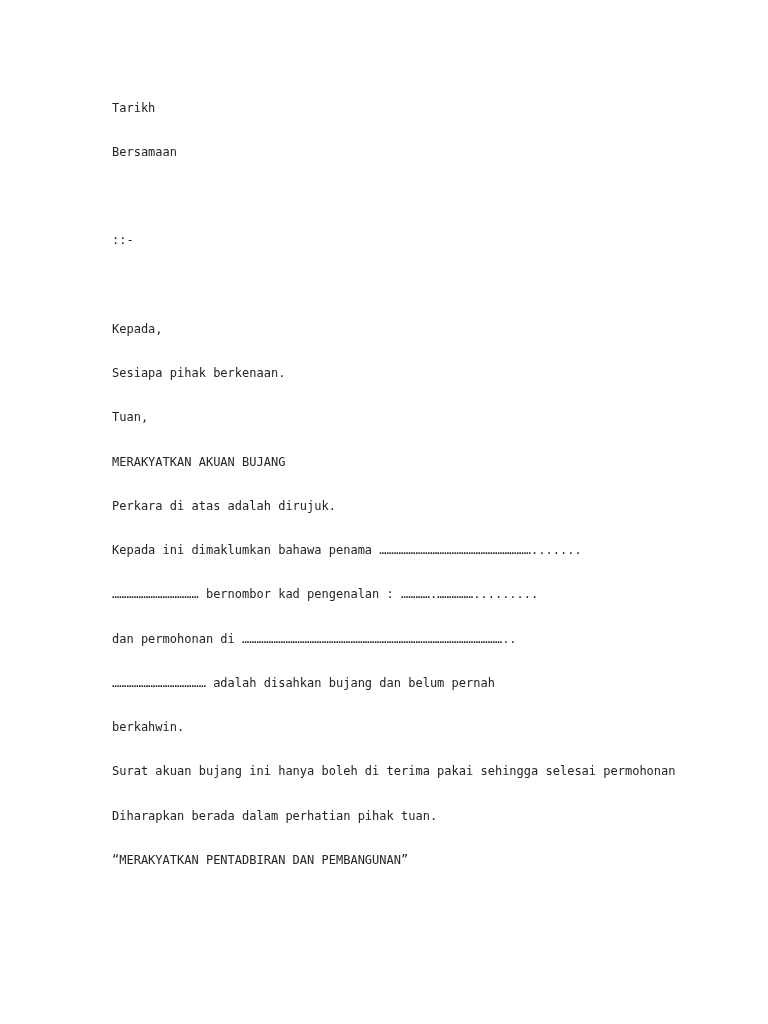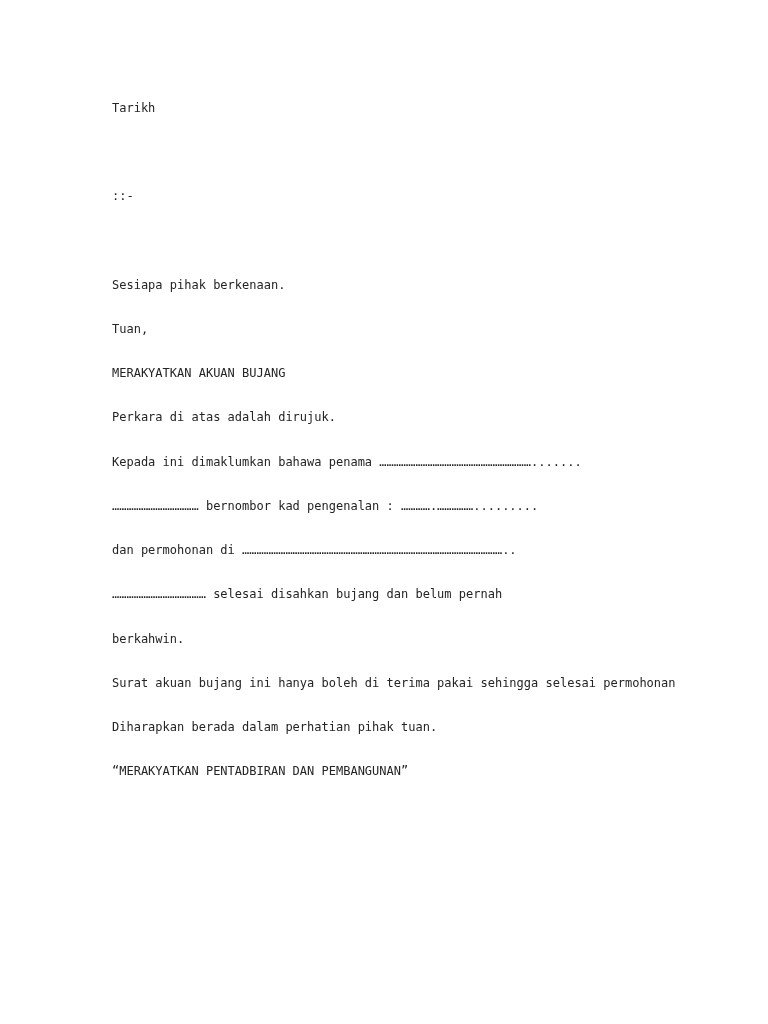--- a/index.html
+++ b/index.html
@@ -33,31 +33,33 @@
   .line {
     min-height: 14.75px;
   }
 </style>
 </head>
 <body>
 
 <div class="page">
   <div class="text-block">
     <div class="line">Tarikh</div>
+    <div class="line">Bersamaan</div>
     <div class="line"></div>
     <div class="line">::-</div>
     <div class="line"></div>
+    <div class="line">Kepada,</div>
     <div class="line">Sesiapa pihak berkenaan.</div>
     <div class="line">Tuan,</div>
     <div class="line">MERAKYATKAN AKUAN BUJANG</div>
     <div class="line">Perkara di atas adalah dirujuk.</div>
     <div class="line">Kepada ini dimaklumkan bahawa penama ……………………………………………………….......</div>
     <div class="line">……………………………… bernombor kad pengenalan : ………….…………….........</div>
     <div class="line">dan permohonan di ………………………………………………………………………………………………..</div>
-    <div class="line">………………………………… selesai disahkan bujang dan belum pernah</div>
+    <div class="line">………………………………… adalah disahkan bujang dan belum pernah</div>
     <div class="line">berkahwin.</div>
     <div class="line">Surat akuan bujang ini hanya boleh di terima pakai sehingga selesai permohonan</div>
     <div class="line">Diharapkan berada dalam perhatian pihak tuan.</div>
     <div class="line">“MERAKYATKAN PENTADBIRAN DAN PEMBANGUNAN”</div>
     <div class="line"></div>
     
     
     
     
     

